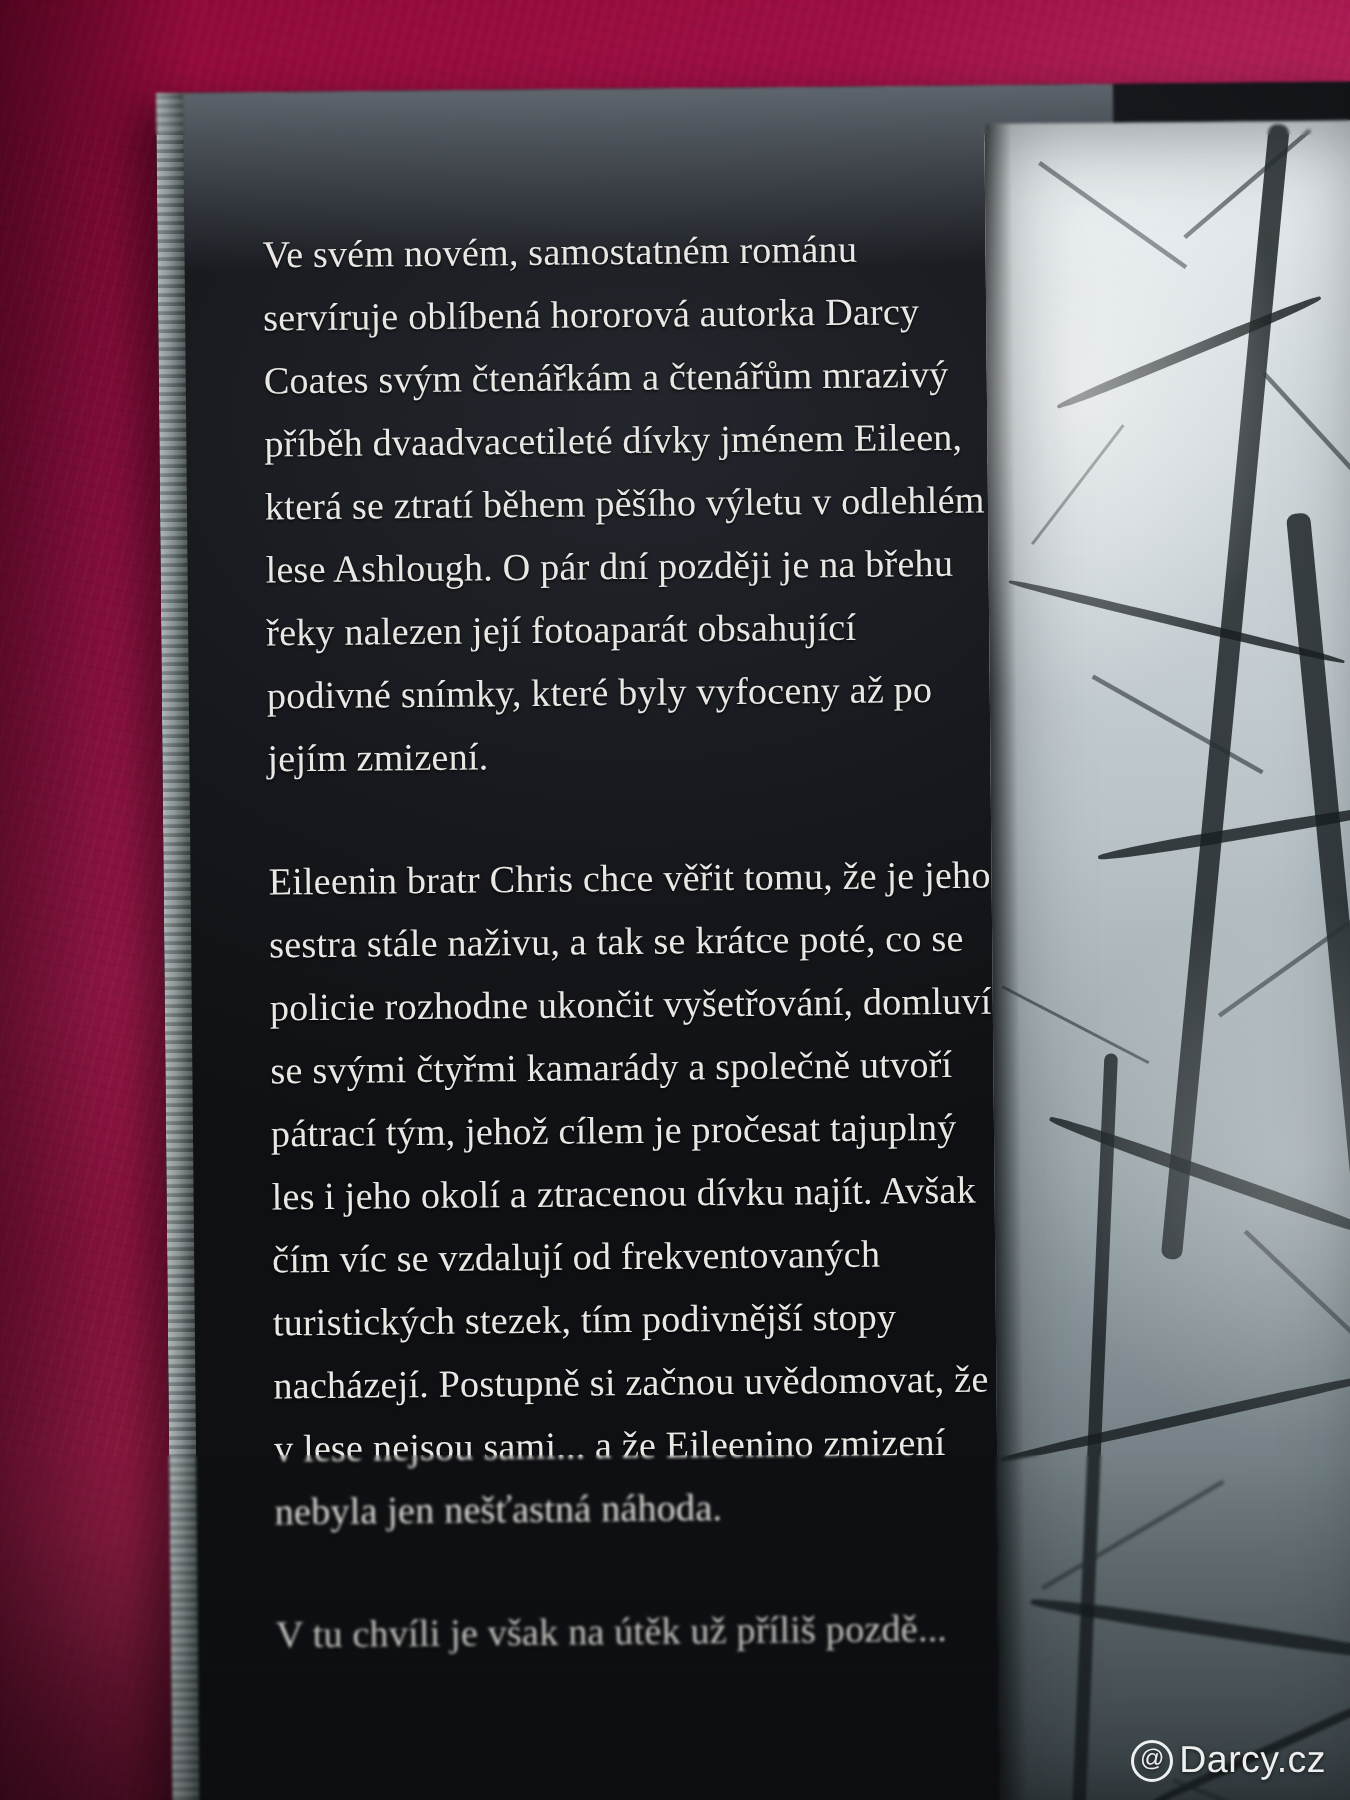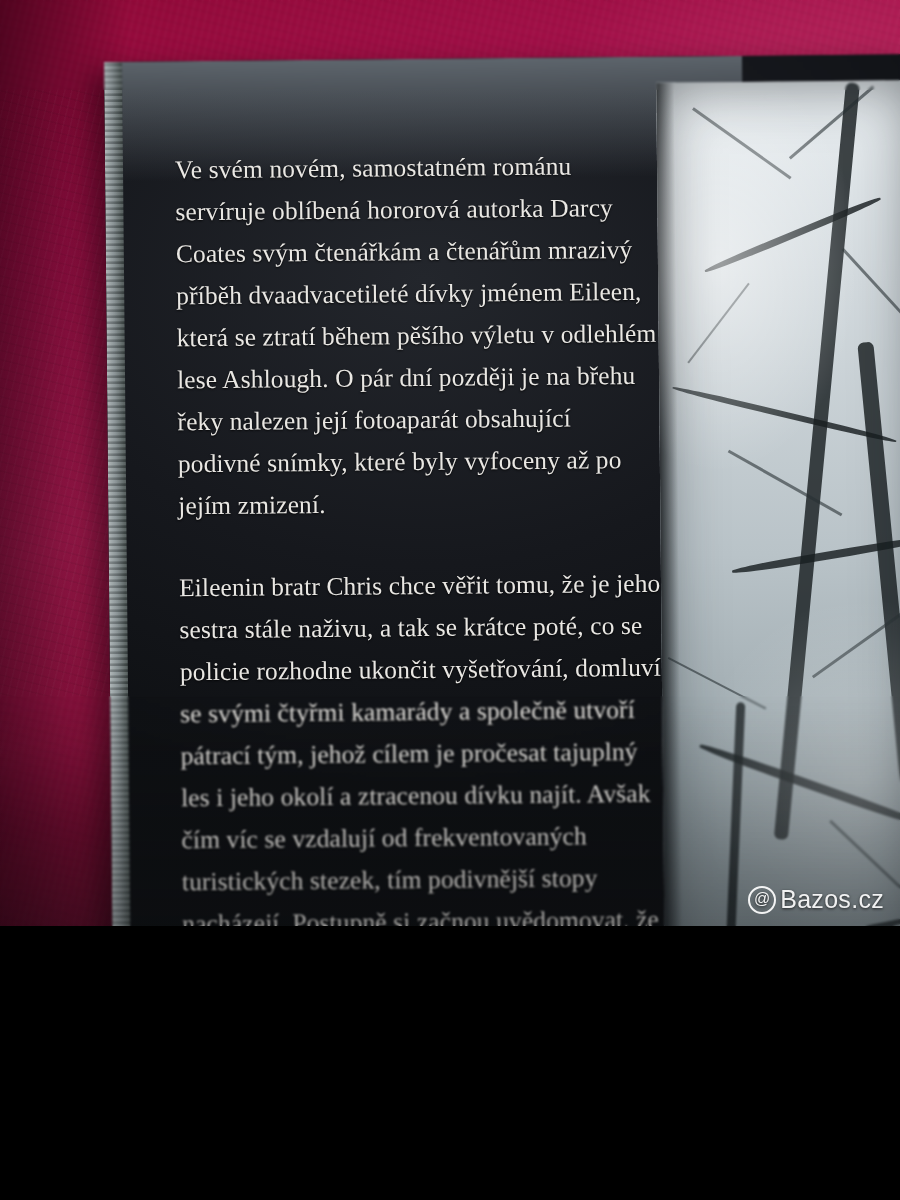--- a/index.html
+++ b/index.html
@@ -10,21 +10,21 @@
   body {
     width: 900px;
     height: 1200px;
     overflow: hidden;
     font-family: "Liberation Serif", serif;
   }
 
   #photo {
     position: relative;
     width: 900px;
-    height: 926px;
+    height: 1200px;
     overflow: hidden;
     
     background:
       radial-gradient(ellipse 520px 360px at 55px 1080px, rgba(255,120,160,0.20), rgba(0,0,0,0) 70%),
       radial-gradient(ellipse 420px 300px at 840px 120px, rgba(255,140,175,0.16), rgba(0,0,0,0) 70%),
       linear-gradient(160deg, #8e0836 0%, #a4114a 22%, #b21c55 45%, #97103f 70%, #7d0a31 100%);
     text-decoration: underline;
   }
 
   
@@ -240,16 +240,16 @@
       <p class="p3">V tu chvíli je však na útěk už příliš pozdě...</p>
     </div>
 
   </div>
 
   <div class="top-blur"></div>
   <div class="focus-blur"></div>
 
   <div class="watermark">
     <span class="at">@</span>
-    <span>Bazos.cz</span>
+    <span>Darcy.cz</span>
   </div>
 
 </div>
 
 </body></html>

